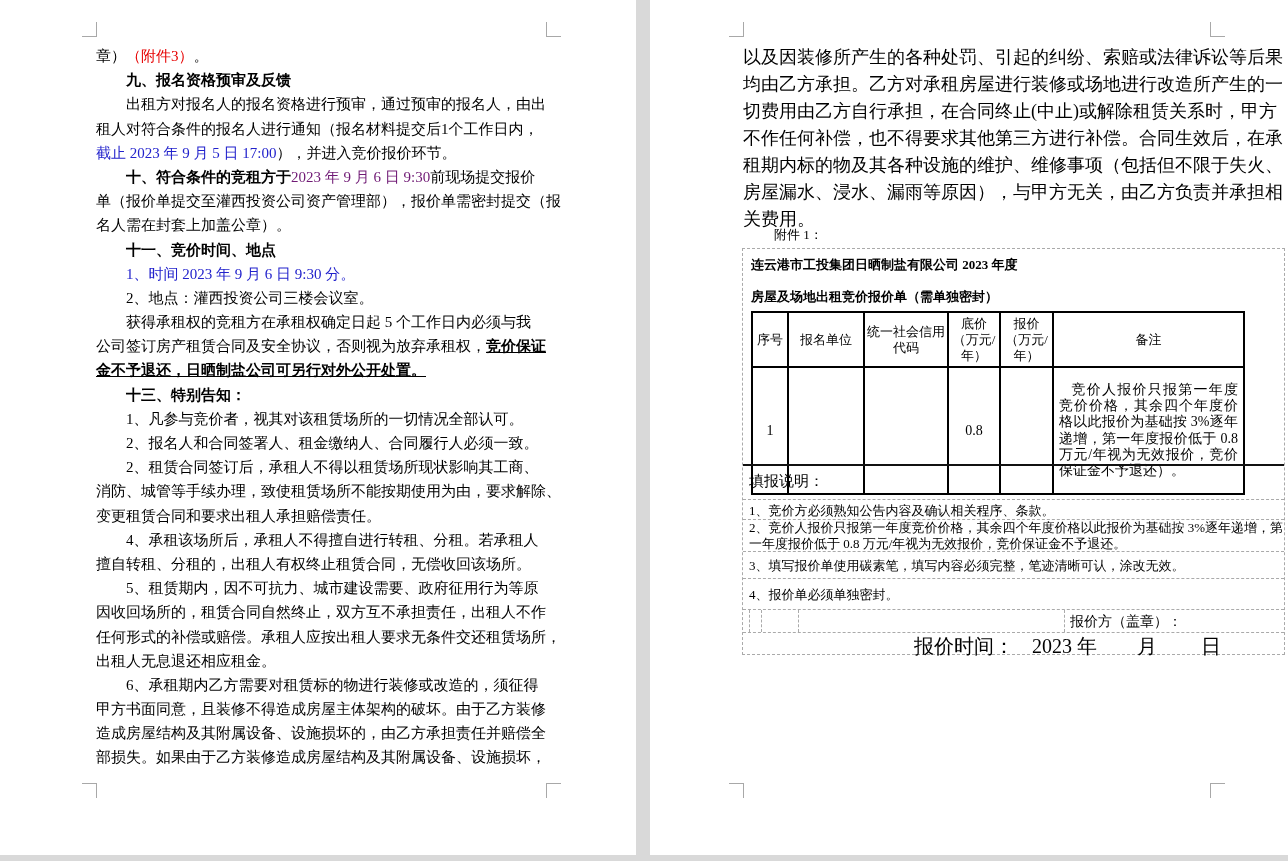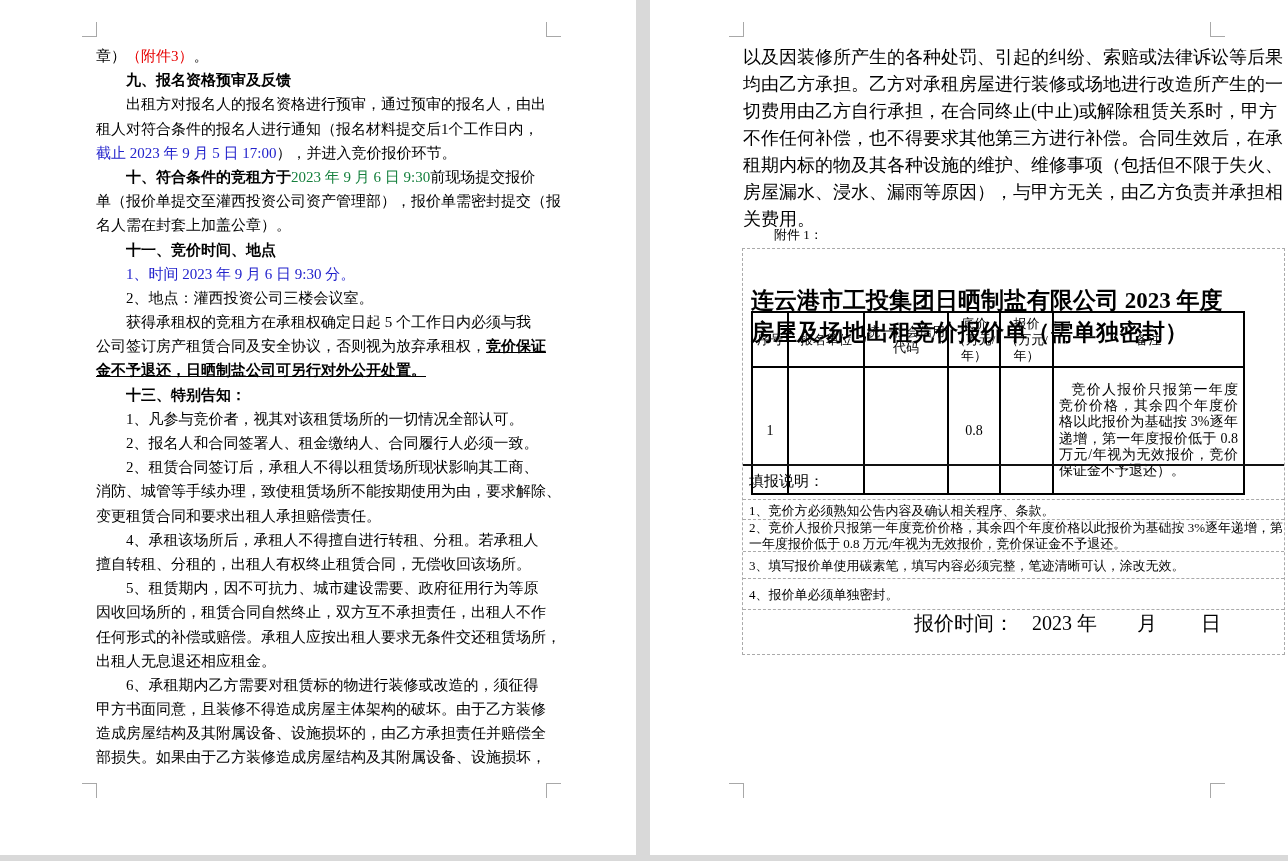--- a/index.html
+++ b/index.html
@@ -28,21 +28,21 @@
   .ln.ind{padding-left:30px;}
   .seg-b{font-weight:bold;}
   .seg-bu{font-weight:bold;text-decoration:underline;}
 
   
   #attach-label{position:absolute;left:124px;top:270px;font-size:13px;}
 
   
   #bid-form{position:absolute;left:92px;top:292px;width:543px;height:407px;
     border:1px dashed #aaa;box-sizing:border-box;}
-  #form-title1,#form-title2{position:absolute;left:8px;font-size:23px;font-weight:bold;line-height:30px;white-space:nowrap;margin-top:36px;}
+  #form-title1,#form-title2{position:absolute;left:8px;font-size:13px;font-weight:bold;line-height:30px;white-space:nowrap;}
   #form-title1{top:1px;}
   #form-title2{top:33px;}
 
   
   #bid-table{position:absolute;left:8px;top:62px;border-collapse:collapse;table-layout:fixed;}
   #bid-table td{border:2px solid #000;text-align:center;vertical-align:middle;
     font-size:13px;line-height:16px;padding:1px 2px;overflow:hidden;}
   #bid-table tr.hdr td{height:51px;}
   #bid-table tr.data td{height:79px;font-size:14px;}
   #bid-table td.remark{font-size:12.5px;line-height:16.2px;text-align:justify;
@@ -74,21 +74,21 @@
   <div class="crop tl" style="left:82px;top:66px;"></div>
   <div class="crop tr" style="left:546px;top:66px;"></div>
   <div class="crop bl" style="left:82px;top:827px;"></div>
   <div class="crop br" style="left:546px;top:827px;"></div>
   <div class="textbody" id="body-left">
       <div class="ln"><span>章）</span><span style="color: rgb(230, 0, 0);">（附件3）</span><span>。</span></div>
       <div class="ln ind"><span class="seg-b">九、报名资格预审及反馈</span></div>
       <div class="ln ind"><span>出租方对报名人的报名资格进行预审，通过预审的报名人，由出</span></div>
       <div class="ln"><span>租人对符合条件的报名人进行通知（报名材料提交后1个工作日内，</span></div>
       <div class="ln"><span style="color: rgb(34, 34, 204);">截止 2023 年 9 月 5 日 17:00</span><span>），并进入竞价报价环节。</span></div>
-      <div class="ln ind"><span class="seg-b">十、符合条件的竞租方于</span><span style="color: #15803d;">2023 年 9 月 6 日 9:30</span><span>前现场提交报价</span></div>
+      <div class="ln ind"><span class="seg-b">十、符合条件的竞租方于</span><span style="color: #701a75;">2023 年 9 月 6 日 9:30</span><span>前现场提交报价</span></div>
       <div class="ln"><span>单（报价单提交至灌西投资公司资产管理部），报价单需密封提交（报</span></div>
       <div class="ln"><span>名人需在封套上加盖公章）。</span></div>
       <div class="ln ind"><span class="seg-b">十一、竞价时间、地点</span></div>
       <div class="ln ind"><span style="color: rgb(34, 34, 204);">1、时间 2023 年 9 月 6 日 9:30 分。</span></div>
       <div class="ln ind"><span>2、地点：灌西投资公司三楼会议室。</span></div>
       <div class="ln ind"><span>获得承租权的竞租方在承租权确定日起 5 个工作日内必须与我</span></div>
       <div class="ln"><span>公司签订房产租赁合同及安全协议，否则视为放弃承租权，</span><span class="seg-bu">竞价保证</span></div>
       <div class="ln"><span class="seg-bu">金不予退还，日晒制盐公司可另行对外公开处置。</span></div>
       <div class="ln ind"><span class="seg-b">十三、特别告知：</span></div>
       <div class="ln ind"><span>1、凡参与竞价者，视其对该租赁场所的一切情况全部认可。</span></div>
@@ -161,20 +161,27 @@
       </tr>
     </tbody>
       </table>
 
     <div id="notes">
       <div class="nrow" id="nrow-title">填报说明：</div>
       <div class="nrow" id="nrow-1">1、竞价方必须熟知公告内容及确认相关程序、条款。</div>
       <div class="nrow" id="nrow-2">2、竞价人报价只报第一年度竞价价格，其余四个年度价格以此报价为基础按 3%逐年递增，第一年度报价低于 0.8 万元/年视为无效报价，竞价保证金不予退还。</div>
       <div class="nrow" id="nrow-3">3、填写报价单使用碳素笔，填写内容必须完整，笔迹清晰可认，涂改无效。</div>
       <div class="nrow" id="nrow-4">4、报价单必须单独密封。</div>
+      <div class="nrow" id="nrow-bidder">
+        <div class="vdash" style="left:6px;"></div>
+        <div class="vdash" style="left:18px;"></div>
+        <div class="vdash" style="left:55px;"></div>
+        <div class="vdash" style="left:321px;"></div>
+        <span id="bidder-label">报价方（盖章）：</span>
+      </div>
       <div class="nrow" id="nrow-date">
         <div id="date-line">
           <span>报价时间：</span><span class="yr">2023 年</span><span class="mo">月</span><span class="dy">日</span>
         </div>
       </div>
     </div>
   </div>
 </div>
 
 </body></html>

